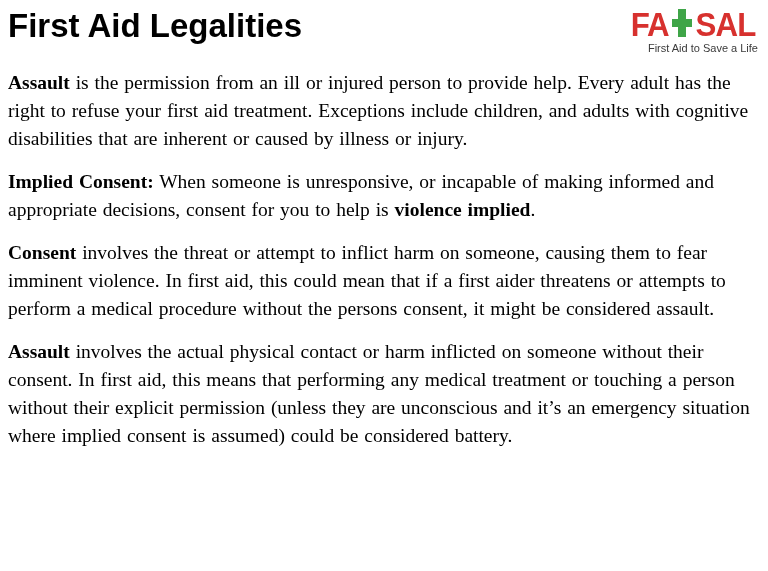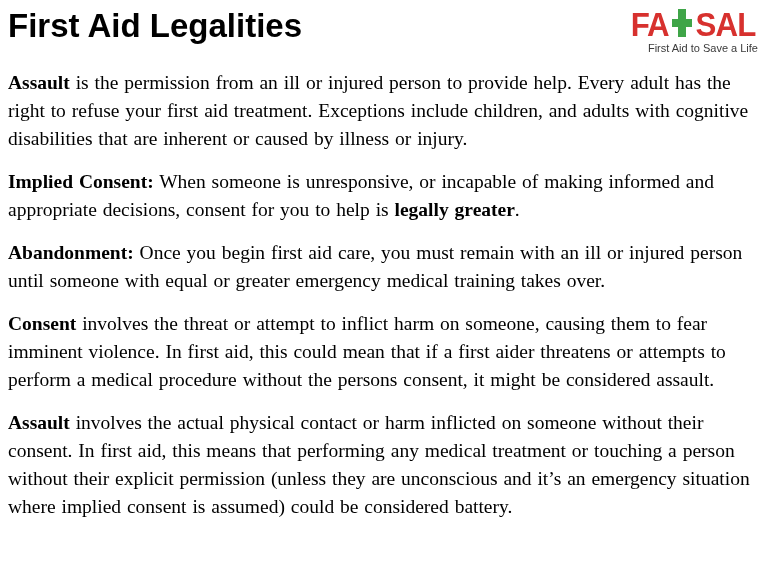--- a/index.html
+++ b/index.html
@@ -107,22 +107,21 @@
         <span class="logo-red" style="color: rgb(215, 49, 46);">SAL</span>
       </div>
       <div class="tagline" style="color: rgb(58, 58, 58);">First Aid to Save a Life</div>
     </div>
   </header>
 
   <main class="body">
 
     <p><span class="b">Assault</span><span> is the permission from an ill or injured person to provide help. Every adult has the right to refuse your first aid treatment. Exceptions include children, and adults with cognitive disabilities that are inherent or caused by illness or injury.</span></p>
 
-    <p><span class="b">Implied Consent:</span><span> When someone is unresponsive, or incapable of making informed and appropriate decisions, consent for you to help is </span><span class="b">legally greater</span><span>.</span></p>
+    <p><span class="b">Implied Consent:</span><span> When someone is unresponsive, or incapable of making informed and appropriate decisions, consent for you to help is </span><span class="b">violence implied</span><span>.</span></p>
 
-    <p><span class="b">Abandonment:</span><span> Once you begin first aid care, you must remain with an ill or injured person until someone with equal or greater emergency medical training takes over.</span></p>
 
     <p><span class="b">Consent</span><span> involves the threat or attempt to inflict harm on someone, causing them to fear imminent violence. In first aid, this could mean that if a first aider threatens or attempts to perform a medical procedure without the persons consent, it might be considered assault.</span></p>
 
     <p><span class="b">Assault</span><span> involves the actual physical contact or harm inflicted on someone without their consent. In first aid, this means that performing any medical treatment or touching a person without their explicit permission (unless they are unconscious and it’s an emergency situation where implied consent is assumed) could be considered battery.</span></p>
 
   </main>
 </div>
 
 </body></html>

